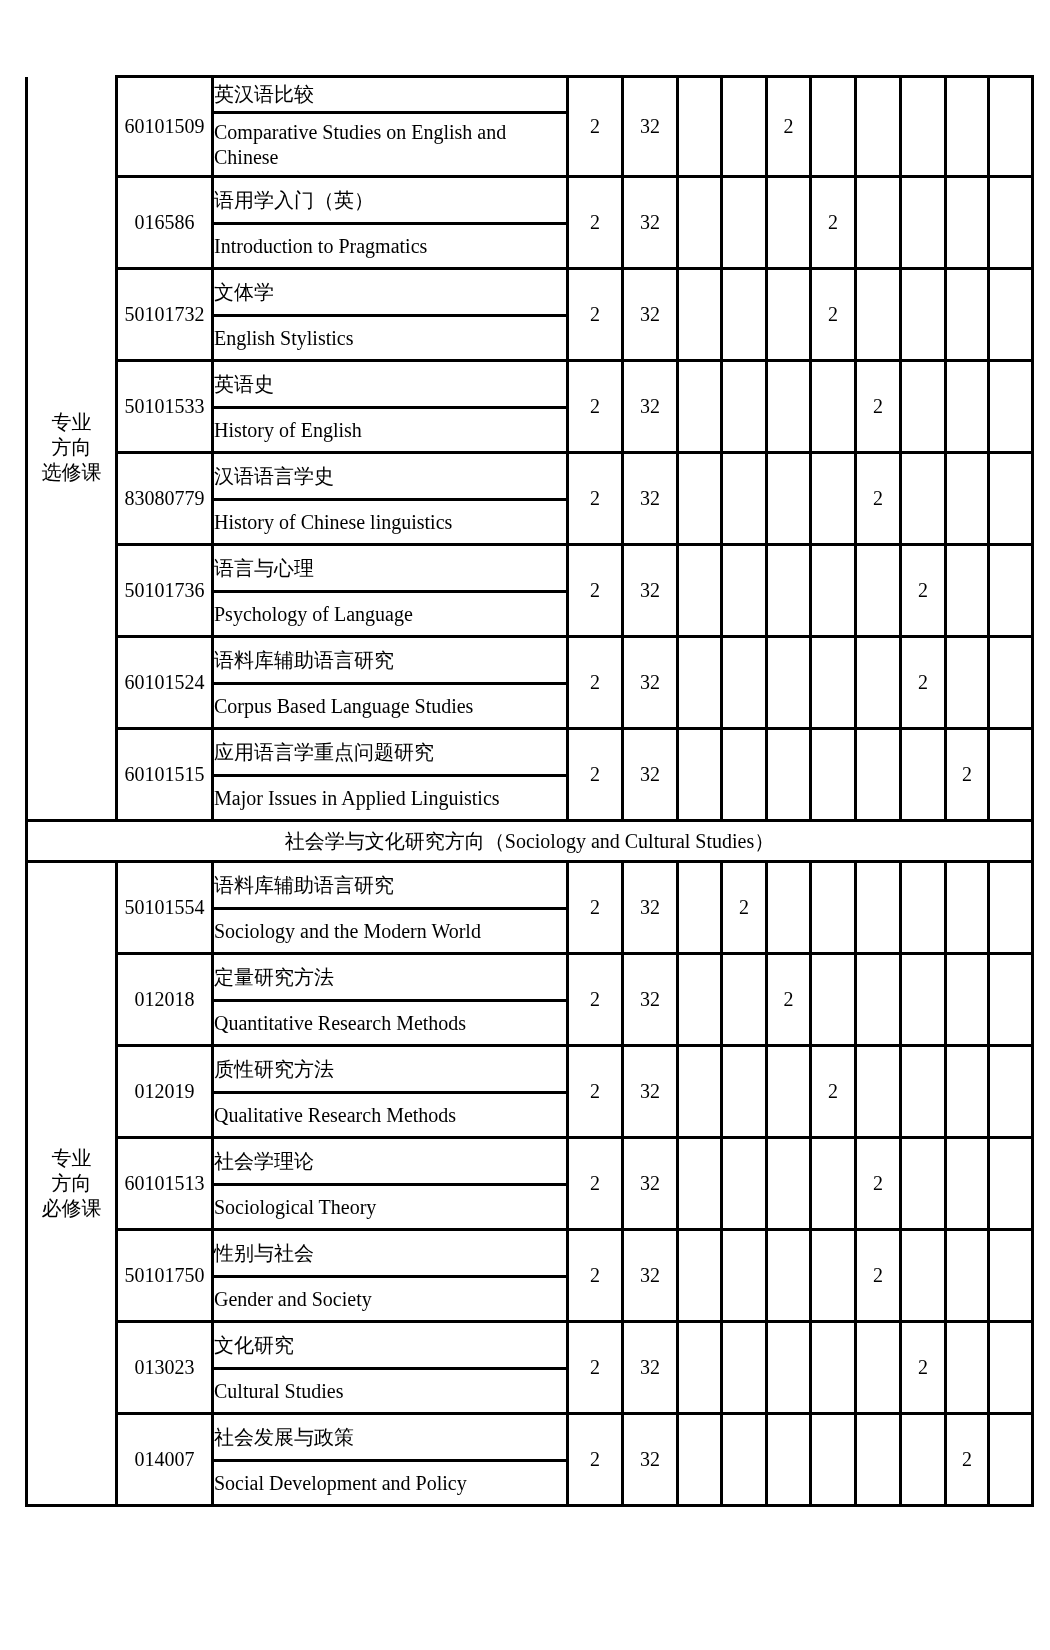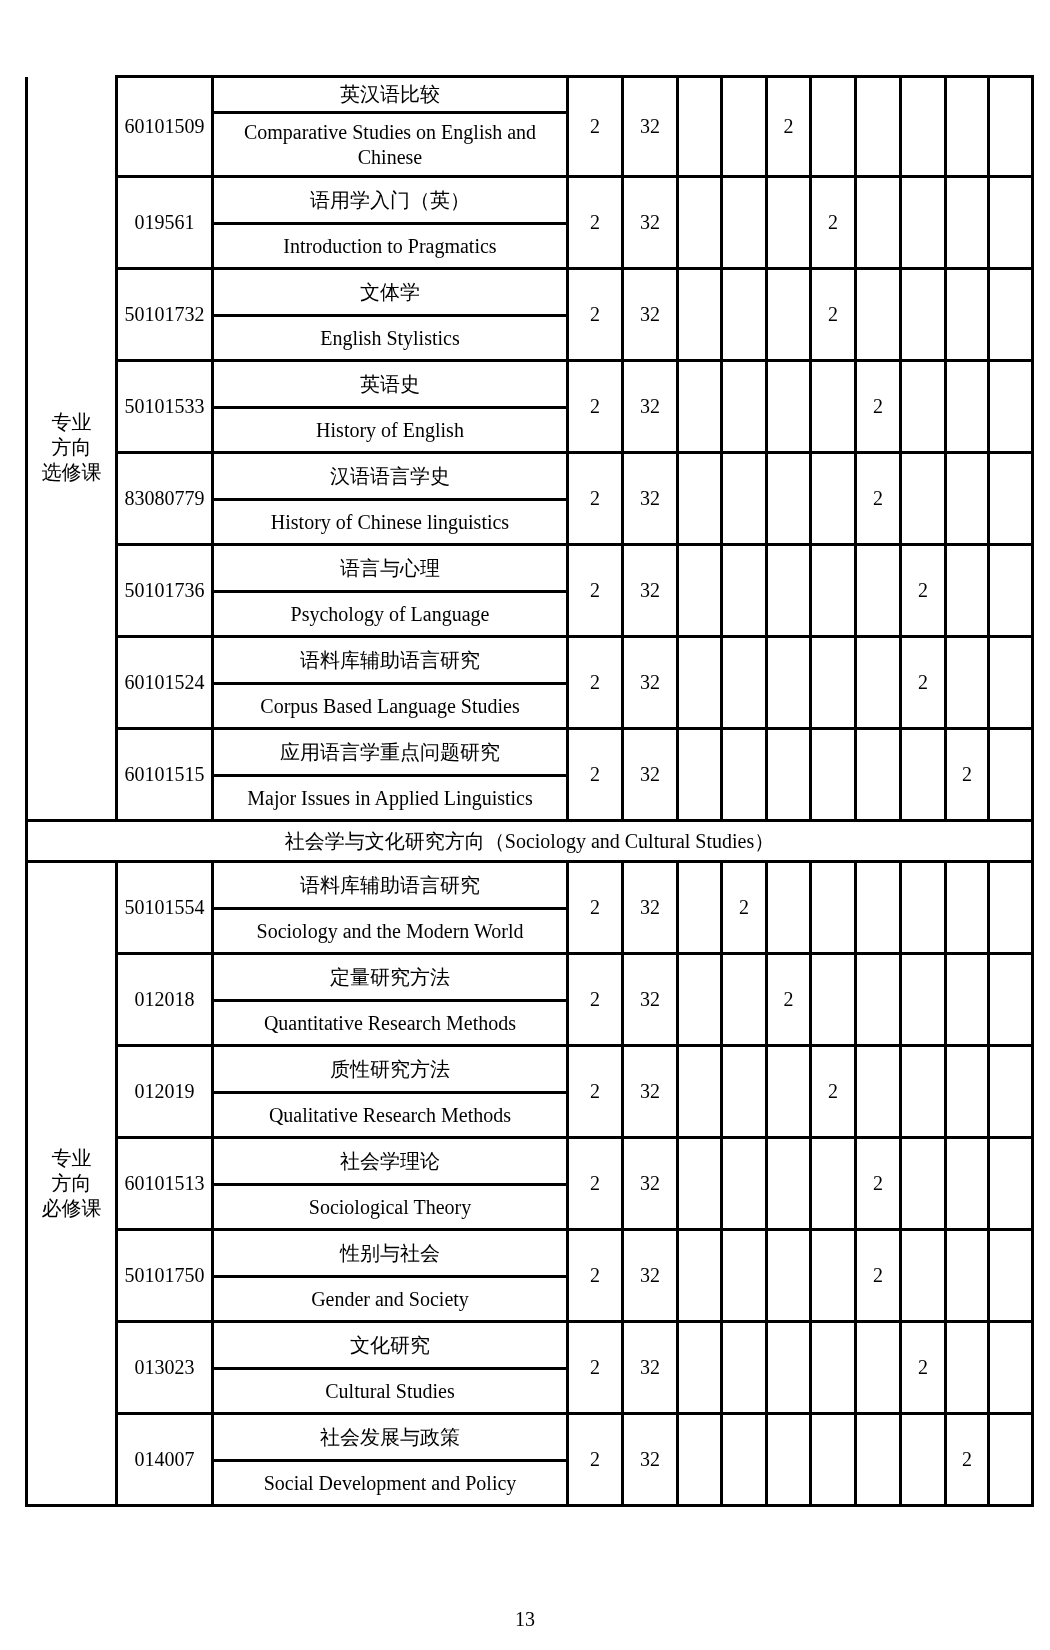--- a/index.html
+++ b/index.html
@@ -24,21 +24,21 @@
     font-size:20px;
     line-height:1.25;
   }
   td.cat{
     text-align:center;
     white-space:pre-line;
     line-height:30px;
   }
   td.cat.open-top{border-top:none;}
   td.code{text-align:center;margin-top:48px;}
-  td.name{text-align:center;padding-left:16px;padding-right:6px;}
+  td.name{text-align:left;padding-left:16px;padding-right:6px;}
   td.num{text-align:center;font-size:19px;}
   tr.zh{height:47px;}
   tr.en{height:45px;padding-left:32px;}
   tr.zh.r1{height:36px;}
   tr.en.r1{height:64px;}
   tr.divider-row{height:41px;margin-left:16px;}
   tr.divider-row td{text-align:center;}
   .page-number{
     position:absolute;
     top:1608px;left:0;width:100%;
@@ -81,21 +81,21 @@
           <td class="num" rowspan="2"></td>
           <td class="num" rowspan="2"></td>
           <td class="num" rowspan="2"></td>
           <td class="num" rowspan="2"></td>
           <td class="num" rowspan="2"></td>
         </tr>
         <tr class="en r1">
           <td class="name">Comparative Studies on English and Chinese</td>
         </tr>
         <tr class="zh">
-          <td class="code" rowspan="2">019561</td>
+          <td class="code" rowspan="2">016586</td>
           <td class="name">语用学入门（英）</td>
           <td class="num" rowspan="2">2</td>
           <td class="num" rowspan="2">32</td>
           <td class="num" rowspan="2"></td>
           <td class="num" rowspan="2"></td>
           <td class="num" rowspan="2"></td>
           <td class="num" rowspan="2">2</td>
           <td class="num" rowspan="2"></td>
           <td class="num" rowspan="2"></td>
           <td class="num" rowspan="2"></td>
@@ -326,14 +326,13 @@
           <td class="num" rowspan="2"></td>
           <td class="num" rowspan="2"></td>
           <td class="num" rowspan="2">2</td>
           <td class="num" rowspan="2"></td>
         </tr>
         <tr class="en">
           <td class="name">Social Development and Policy</td>
         </tr>
       </tbody>
   </table>
-  <div class="page-number">13</div>
 </div>
 
 </body></html>

